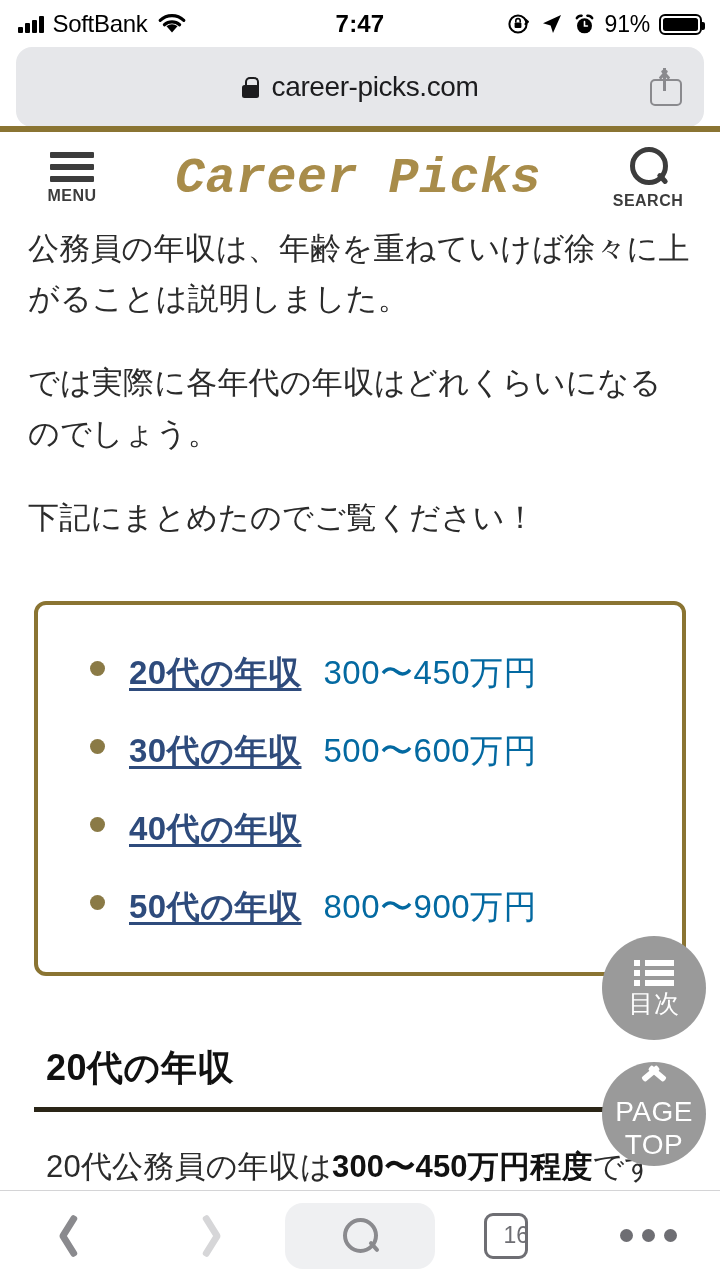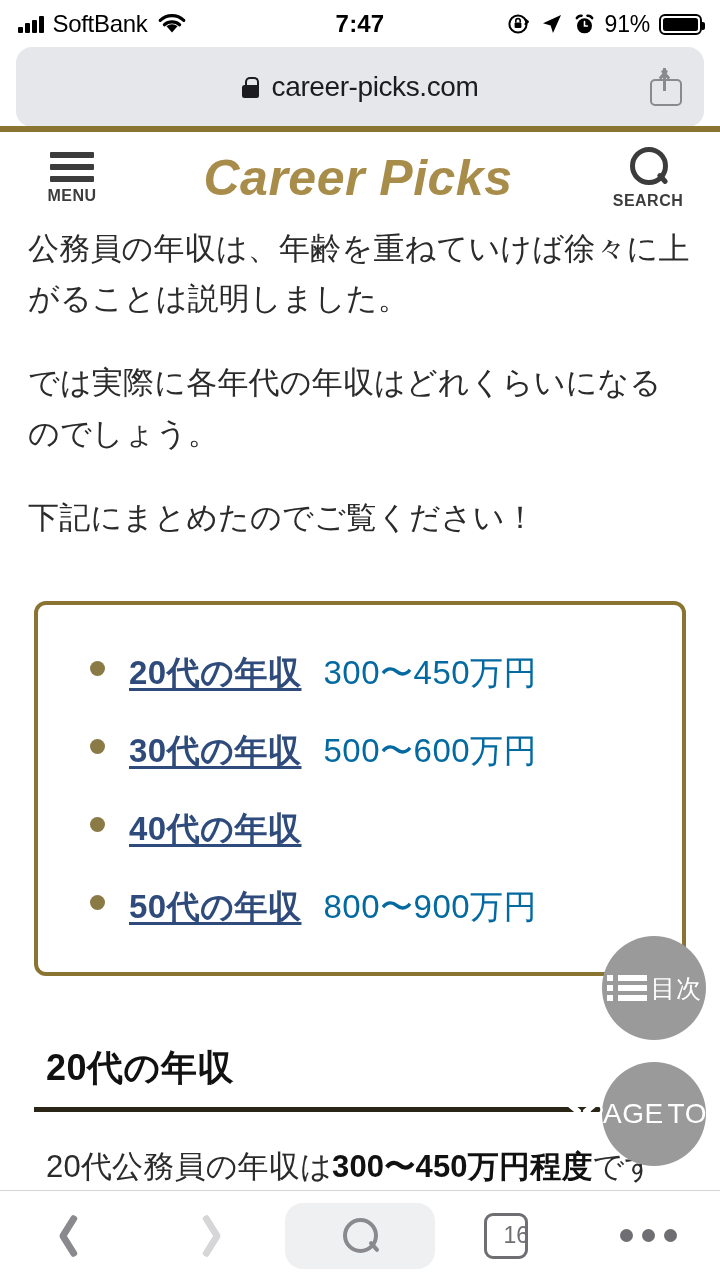--- a/index.html
+++ b/index.html
@@ -95,21 +95,21 @@
   }
   .hdr-btn{
     display:flex; flex-direction:column; align-items:center; gap:5px;
     width:92px;
   }
   .burger{ display:flex; flex-direction:column; gap:6px; }
   .burger i{ display:block; width:44px; height:6px; background:#3c3c3c; border-radius:1px; }
   .hdr-label{ font-size:16px; font-weight:bold; color:#3c3c3c; letter-spacing:0.5px; }
   .logo{
     position:absolute; left:0; right:4px; text-align:center;
-    font-family:Liberation Sans, sans-serif;
+    font-family:Liberation Mono, monospace;
     font-style:italic; font-weight:bold;
     font-size:50px; color:#a88c4a; letter-spacing:0.5px;
     pointer-events:none;
   }
   .search-glass{
     width:40px; height:40px; position:relative;
   }
   .search-glass::before{
     content:""; position:absolute; top:0; left:2px;
     width:28px; height:28px; border:5px solid #3c3c3c; border-radius:50%;
@@ -164,21 +164,21 @@
   .after-head{
     margin:34px 6px 0 18px; font-size:31px; color:#2b2b2b;
     letter-spacing:0.2px; white-space:nowrap;
   }
   .after-head b{ font-weight:bold; color:#111; }
 
   
   .fab{
     position:absolute; width:104px; height:104px; border-radius:50%;
     background:#9a9a9a; color:#fff;
-    display:flex; align-items:center; justify-content:center;
+    display:flex; flex-direction:column; align-items:center; justify-content:center;
     gap:4px;
   }
   .fab-toc{ right:14px; top:810px; }
   .fab-top{ right:14px; top:936px; }
   .toc-icon{ display:flex; flex-direction:column; gap:4px; width:40px; }
   .toc-icon span{ display:flex; align-items:center; gap:5px; }
   .toc-icon span i{ display:block; width:6px; height:6px; background:#fff; }
   .toc-icon span u{ display:block; flex:1; height:6px; background:#fff; }
   .fab-label{ font-size:25px; letter-spacing:0.5px; line-height:1.05; }
   .chev-up{

